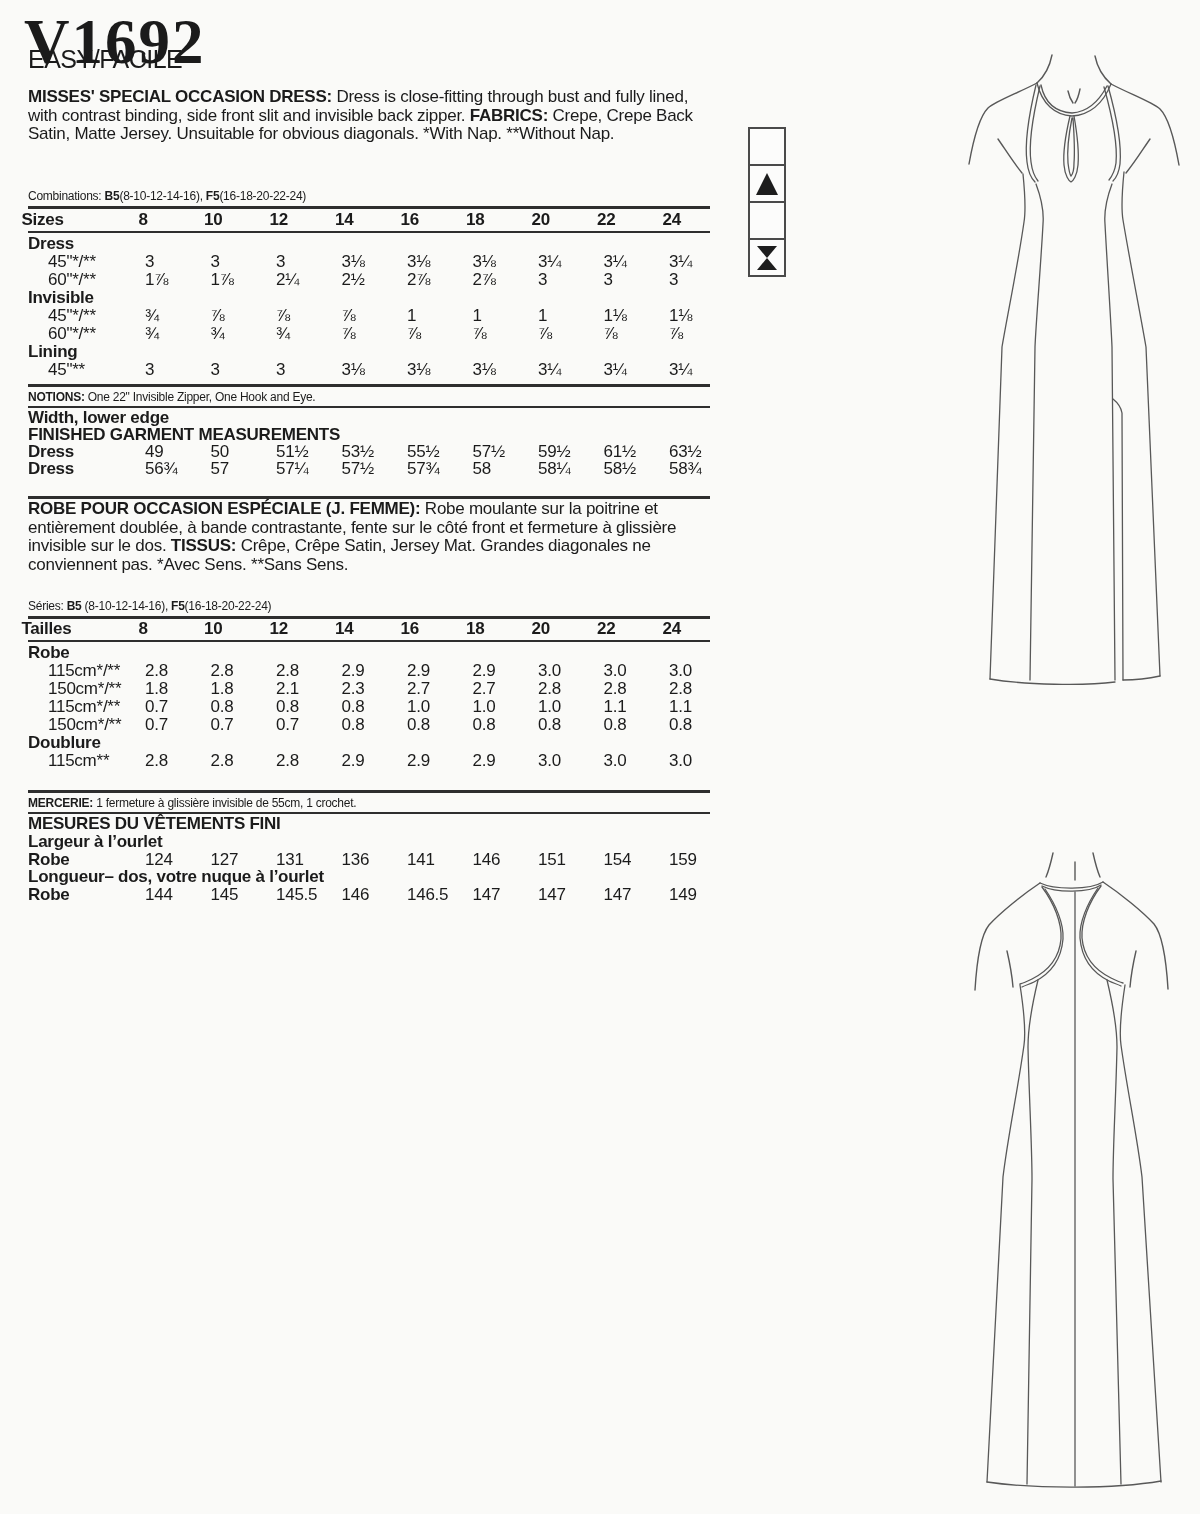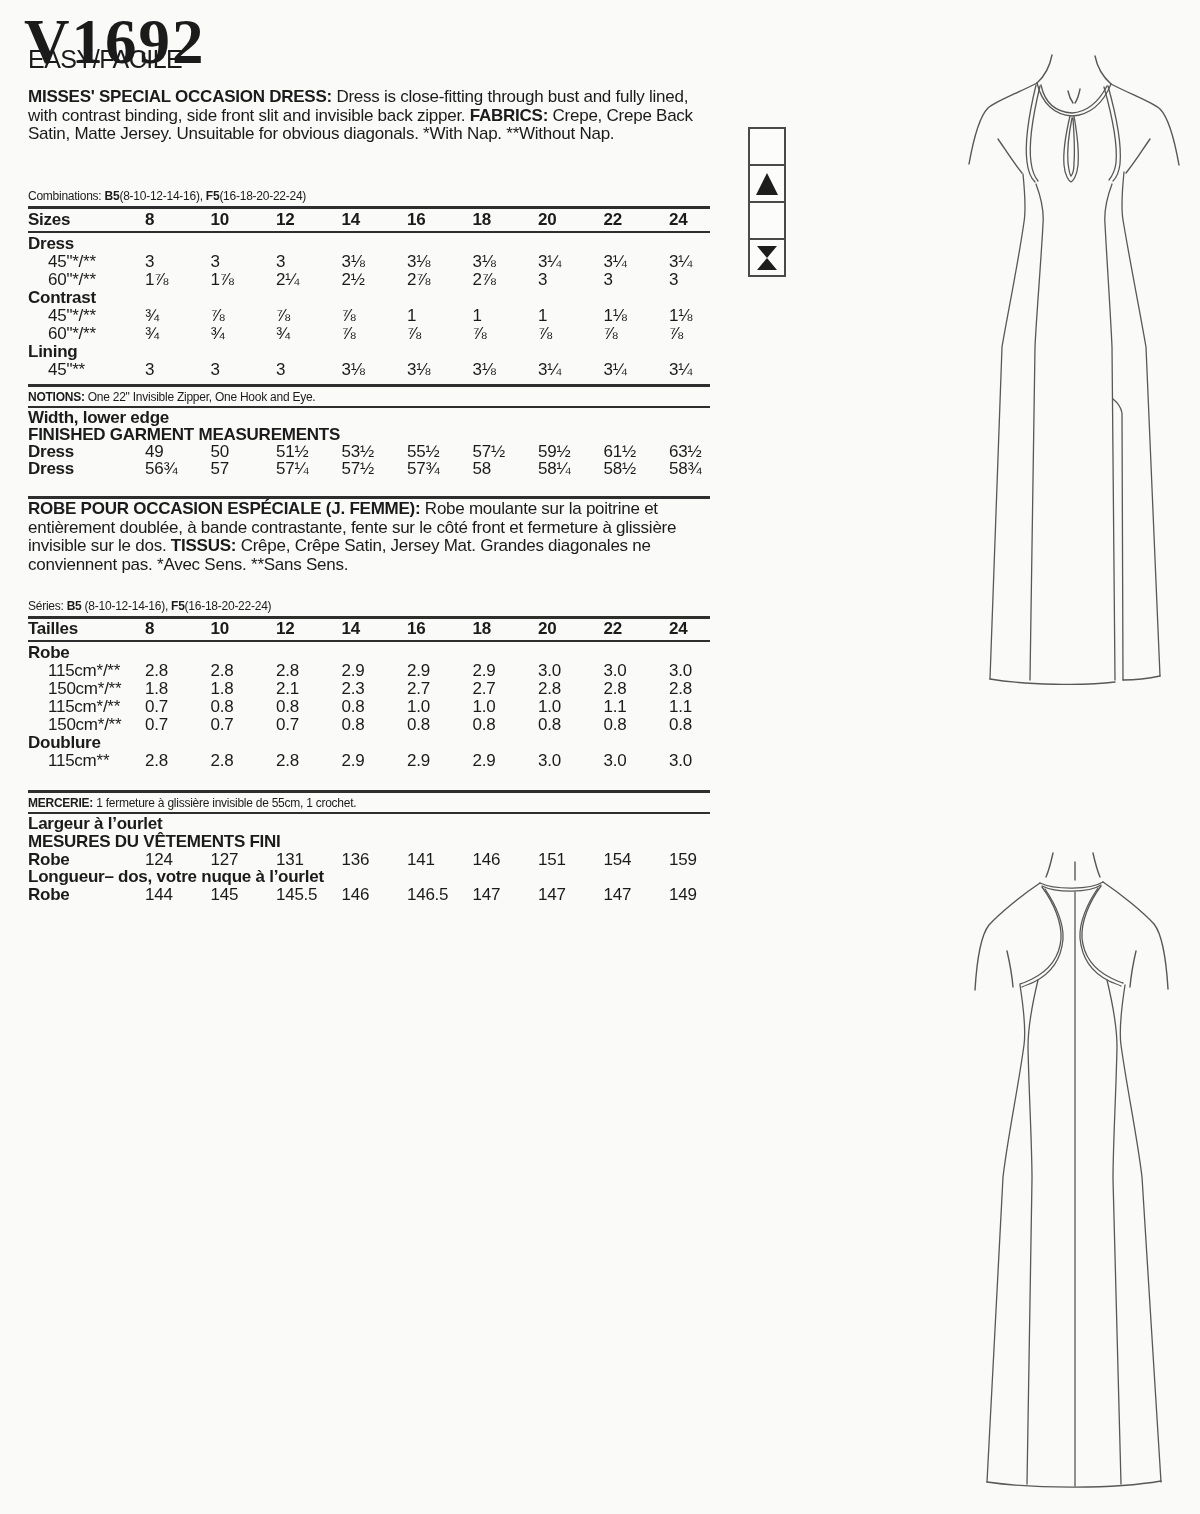--- a/index.html
+++ b/index.html
@@ -10,21 +10,21 @@
         font-size:63px;letter-spacing:2px;font-weight:700;}
   .difficulty{left:28px;top:45px;width:680px;font-size:25px;letter-spacing:-0.5px;}
   .para{font-size:17px;line-height:18.6px;letter-spacing:-0.25px;width:692px;}
   .line{font-size:12px;letter-spacing:-0.25px;height:19px;line-height:19px;}
   b{font-weight:bold;margin-top:44px;}
   .rule{left:28px;width:682px;background:#2e2e2e;}
   .tbl{left:28px;width:700px;}
   .trow{display:flex;height:18px;line-height:18px;font-size:17px;letter-spacing:-0.25px;}
   .fin .trow{height:17px;line-height:17px;}
   .finfr .trow{height:17.8px;line-height:17.8px;}
-  .hrow{height:24px;line-height:20px;}
+  .hrow{height:24px;line-height:20px;justify-content:flex-end;}
   .lbl{width:117px;font-weight:bold;flex:0 0 auto;}
   .lbl.sub{font-weight:normal;padding-left:20px;box-sizing:border-box;}
   .cells{display:flex;flex:1;}
   .cell{width:65.5px;flex:0 0 auto;}
   .cell.hdr{font-weight:bold;}
   .section-lbl{font-weight:bold;}
   .nap-col{left:748px;top:127px;width:38px;}
   .nap-box{width:34px;height:35px;border:2px solid #4a4a4a;background:#fcfcfb;margin-top:-2px;
            display:flex;align-items:center;justify-content:center;}
   .nap-box:first-child{margin-top:0;}
@@ -87,21 +87,21 @@
           <span class="cell">2¼</span>
           <span class="cell">2½</span>
           <span class="cell">2⅞</span>
           <span class="cell">2⅞</span>
           <span class="cell">3</span>
           <span class="cell">3</span>
           <span class="cell">3</span>
         </span>
       </div>
     <div class="trow">
-        <span class="section-lbl">Contrast</span>
+        <span class="section-lbl">Invisible</span>
       </div>
     <div class="trow">
         <span class="lbl sub">45"*/**</span>
         <span class="cells">
           <span class="cell">¾</span>
           <span class="cell">⅞</span>
           <span class="cell">⅞</span>
           <span class="cell">⅞</span>
           <span class="cell">1</span>
           <span class="cell">1</span>
@@ -286,24 +286,24 @@
         </span>
       </div>
   </div>
 
   <div class="abs rule" style="top:790px;height:3px"></div>
   <div class="abs line" style="left:28px;top:794px"><b>MERCERIE:</b><span> 1 fermeture à glissière invisible de 55cm, 1 crochet.</span></div>
   <div class="abs rule" style="top:812px;height:2px"></div>
 
   <div class="abs tbl finfr" style="top:815px">
     <div class="trow">
+        <span class="section-lbl">MESURES DU VÊTEMENTS FINI</span>
+      </div>
+    <div class="trow">
         <span class="section-lbl">Largeur à l’ourlet</span>
-      </div>
-    <div class="trow">
-        <span class="section-lbl">MESURES DU VÊTEMENTS FINI</span>
       </div>
     <div class="trow">
         <span class="lbl">Robe</span>
         <span class="cells">
           <span class="cell">124</span>
           <span class="cell">127</span>
           <span class="cell">131</span>
           <span class="cell">136</span>
           <span class="cell">141</span>
           <span class="cell">146</span>

